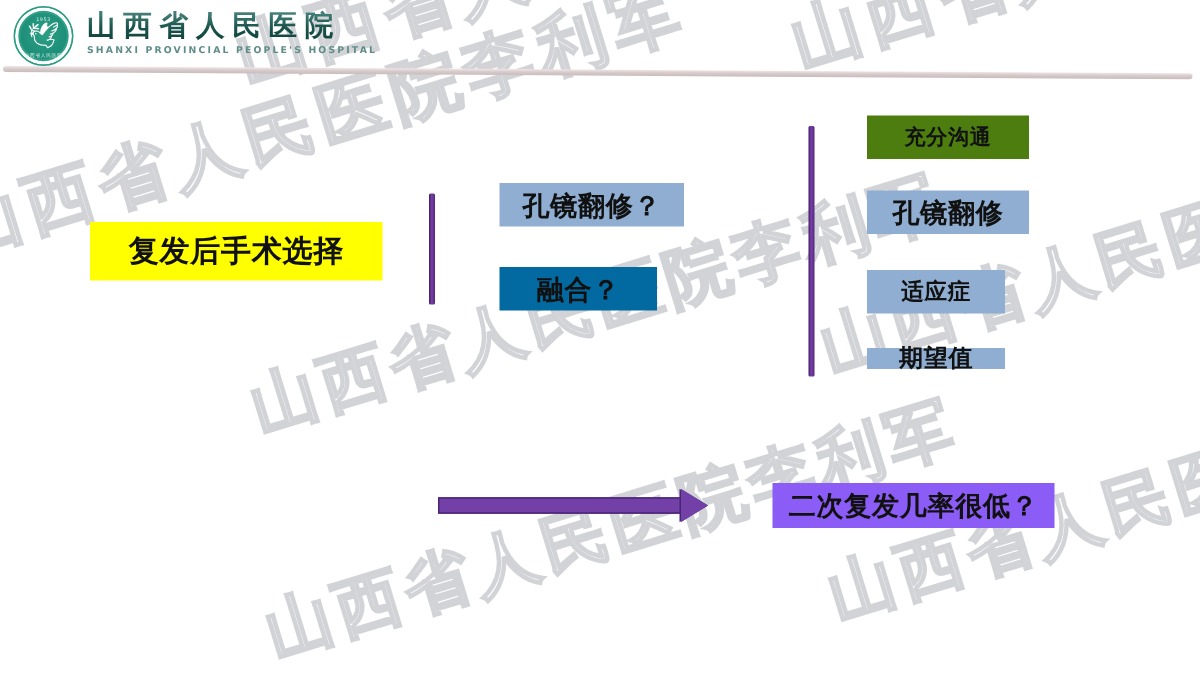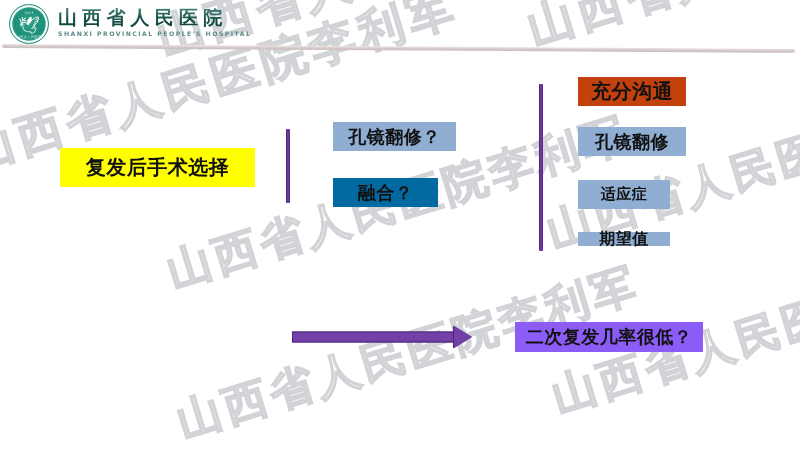--- a/index.html
+++ b/index.html
@@ -210,21 +210,21 @@
     <div class="vline" id="bracket-left" style="left: 286px; top: 129px; width: 4px; height: 74px;"></div>
 
     <div id="option-nodes-container">
         <div class="node node-blue" style="left: 333px; top: 122px; width: 123px; height: 29px; font-size: 18px; background: rgb(143, 174, 210);">孔镜翻修？</div>
         <div class="node node-blue" style="left: 333px; top: 178px; width: 105px; height: 29px; font-size: 18px; background: #0369a1;">融合？</div>
       </div>
 
     <div class="vline" id="bracket-right" style="left: 539px; top: 84px; width: 4px; height: 167px;"></div>
 
     <div id="consideration-nodes-container">
-        <div class="node node-blue" style="left: 578px; top: 77px; width: 108px; height: 29px; font-size: 20px; background: #c2410c;">充分沟通</div>
+        <div class="node node-blue" style="left: 578px; top: 77px; width: 108px; height: 29px; font-size: 14px; background: #4d7c0f;">充分沟通</div>
         <div class="node node-blue" style="left: 578px; top: 127px; width: 108px; height: 29px; font-size: 18px; background: rgb(143, 174, 210);">孔镜翻修</div>
         <div class="node node-blue" style="left: 578px; top: 180px; width: 92px; height: 29px; font-size: 15px; background: rgb(143, 174, 210);">适应症</div>
         <div class="node node-blue" style="left: 578px; top: 232px; width: 92px; height: 14px; font-size: 16px; background: rgb(143, 174, 210);">期望值</div>
       </div>
 
 
     <div class="arrow-wrap" id="arrow-wrap" style="left: 292px; top: 326px; width: 180px; height: 22px;">
       <div class="arrow-shaft" id="arrow-shaft" style="width: 163px; background: rgb(115, 64, 168);"></div>
       <div class="arrow-head" id="arrow-head" style="left: 162px; border-left-color: rgb(115, 64, 168);"></div>
     </div>

